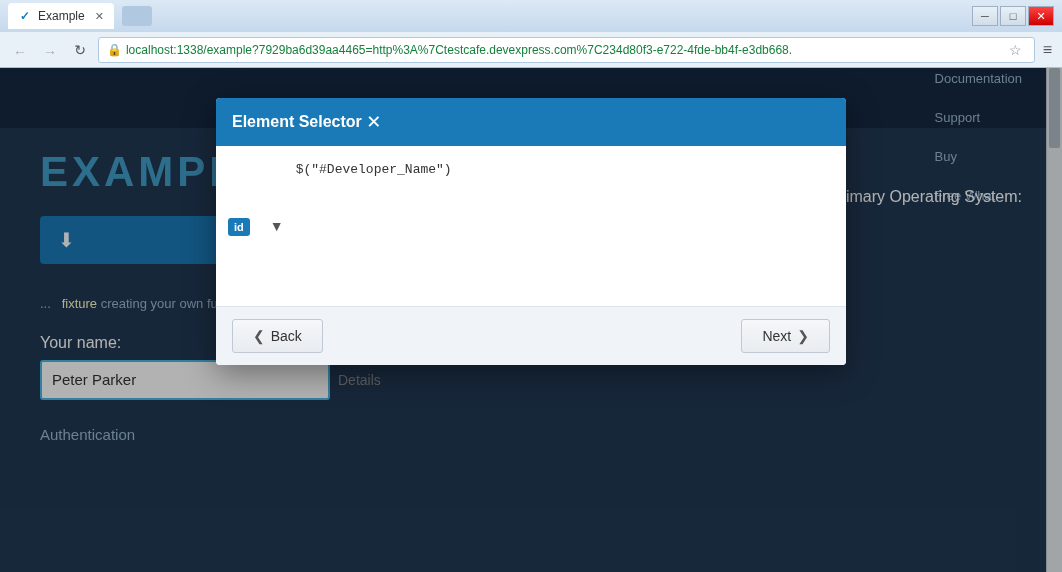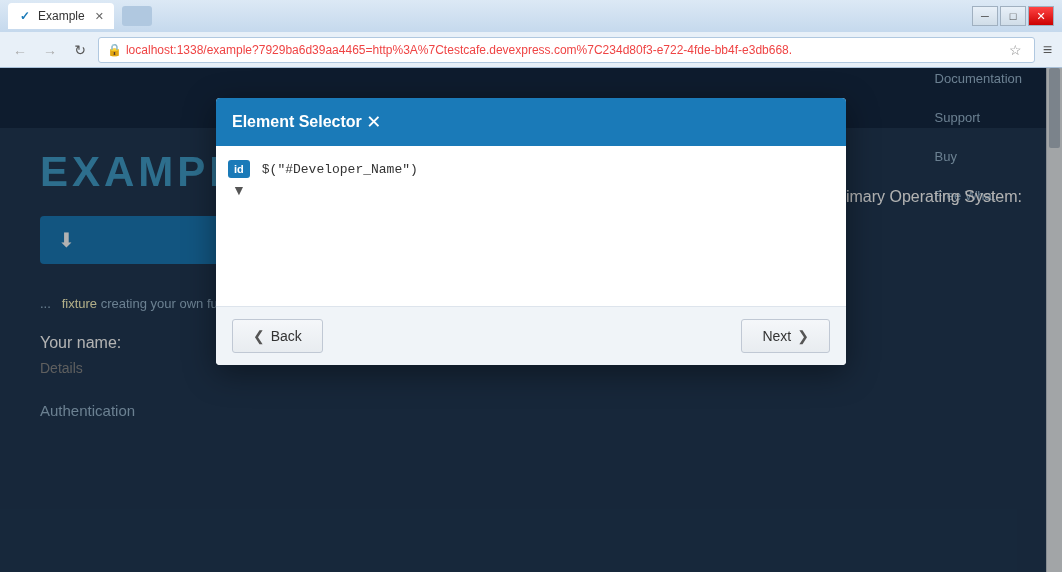--- a/index.html
+++ b/index.html
@@ -14,21 +14,21 @@
     .title-bar-inactive { width: 30px; height: 20px; background: #b0c8e0; border-radius: 3px; margin-left: 4px; }
     .window-controls { margin-left: auto; display: flex; gap: 2px; }
     .win-btn { width: 26px; height: 20px; display: flex; align-items: center; justify-content: center; font-size: 11px; color: #444; background: linear-gradient(to bottom, #e8f0f8, #d0dde8); border: 1px solid #a0b0c0; cursor: pointer; }
     .win-btn.close { background: linear-gradient(to bottom, #f44, #c00); color: white; }
 
     
     .address-bar { height: 36px; background: #e8f0f8; display: flex; align-items: center; padding: 0 8px; gap: 6px; border-bottom: 1px solid #a8c0d8; }
     .nav-btn { width: 24px; height: 24px; display: flex; align-items: center; justify-content: center; color: #555; font-size: 14px; cursor: pointer; }
     .nav-btn.disabled { color: #aaa; }
     .address-input { flex: 1; height: 26px; border: 1px solid #b0c8e0; border-radius: 3px; background: white; padding: 0 8px; font-size: 12px; color: #333; display: flex; align-items: center; }
-    .address-text { font-size: 12px; color: #ef4444; flex: 1; overflow: hidden; white-space: nowrap; text-overflow: ellipsis; }
+    .address-text { font-size: 12px; color: #15803d; flex: 1; overflow: hidden; white-space: nowrap; text-overflow: ellipsis; }
     .star-btn { color: #888; font-size: 14px; padding: 0 4px; }
     .menu-btn { color: #555; font-size: 16px; padding: 0 2px; }
 
     
     .page-content { flex: 1; position: relative; overflow: hidden; }
 
     
     .website-bg { position: absolute; inset: 0; background: #2a4a6a; overflow: hidden; }
     .website-bg-overlay { position: absolute; inset: 0; background: rgba(30, 50, 75, 0.7); }
 
@@ -141,20 +141,21 @@
           <span class="download-icon">⬇</span>
         </div>
 
         <div style="color:#9ab8d0; font-size:13px; max-width:550px; line-height:1.5; margin-bottom:20px;">
           ... &nbsp; <a style="color:#fef9c3;">fixture</a>&nbsp;<span>creating your own functional web tests.</span>
         </div>
 
         <div class="form-section">
           <div class="your-name-label">Your name:</div>
           <div class="name-input-row">
+            <input class="name-input" type="text" value="Peter Parker" style="">
             <span class="populate-btn">Details</span>
           </div>
           <div class="auth-label">Authentication</div>
         </div>
       </div>
 
       <div class="right-col">
         <div class="os-title">What is your primary Operating System:</div>
         <div class="os-option">
           <div class="radio-circle"></div>
@@ -177,21 +178,21 @@
 
     <div class="modal-overlay">
       <div class="modal">
 
         <div class="modal-header">
           <span class="modal-title">Element Selector</span>
           <div class="modal-close">✕</div>
         </div>
 
         <div class="modal-body">
-          <div style="display:flex; flex-direction:column; align-items:center; gap:4px;">
+          <div style="display:flex; flex-direction:row; align-items:center; gap:20px;">
             <div class="selector-badge">id</div>
             <span class="arrow-down">▼</span>
           </div>
           <div class="selector-content">
             <div class="selector-code" contenteditable="true" style="">$("#Developer_Name")</div>
           </div>
         </div>
 
         <div class="modal-footer">
           <button class="back-btn">

